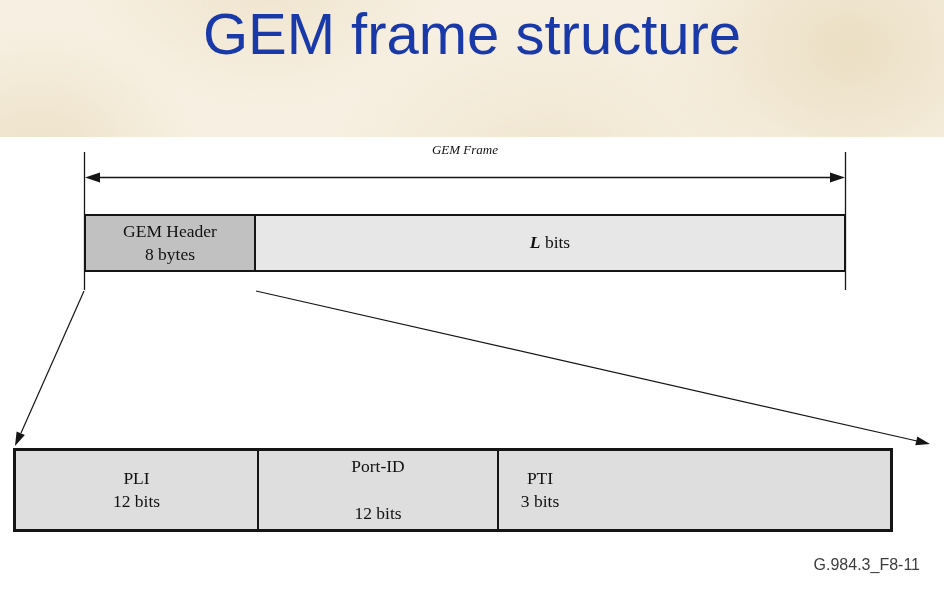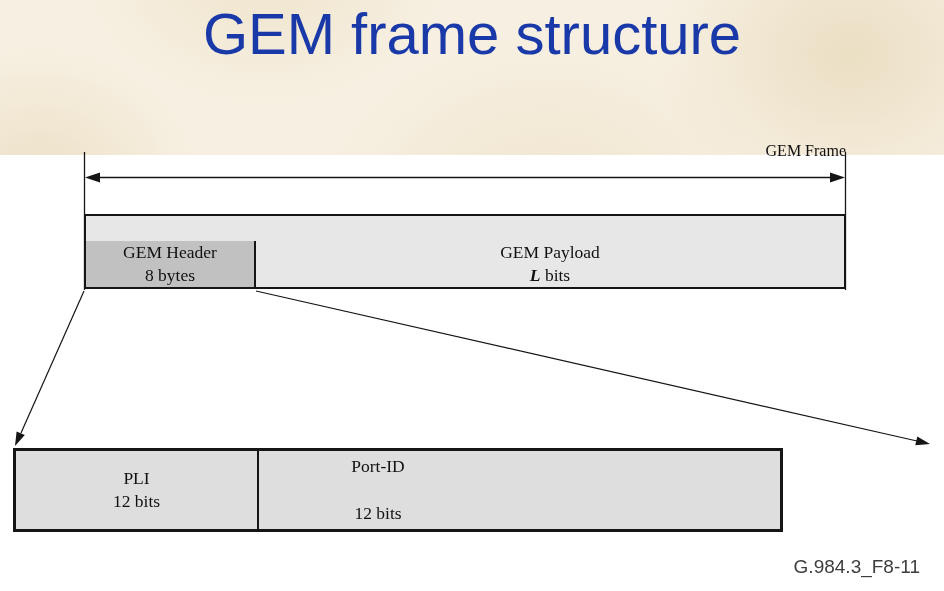--- a/index.html
+++ b/index.html
@@ -6,21 +6,21 @@
   .slide{
     position:relative;
     width:944px;height:591px;
     background:#ffffff;
     overflow:hidden;
     font-family:"Liberation Serif", serif;
     color:#111;
   }
   
   .band{
-    position:absolute;left:0;top:0;width:944px;height:155px;
+    position:absolute;left:0;top:0;width:944px;height:137px;
     background-color:#f7f0e2;
     background-image:
       radial-gradient(ellipse 230px 190px at 4% 115%,  rgba(226,209,172,0.50), rgba(226,209,172,0) 70%),
       radial-gradient(ellipse 270px 210px at 28% -25%, rgba(226,209,172,0.42), rgba(226,209,172,0) 70%),
       radial-gradient(ellipse 320px 250px at 58% 135%, rgba(226,209,172,0.38), rgba(226,209,172,0) 72%),
       radial-gradient(ellipse 280px 230px at 90% 35%,  rgba(223,205,165,0.50), rgba(223,205,165,0) 70%);
     display:flex;align-items:flex-start;justify-content:center;
   }
   .title{
     margin:0;
@@ -30,49 +30,49 @@
     font-size:58px;
     line-height:1.05;
     color:#1a39a8;
     letter-spacing:0px;
     white-space:nowrap;
   }
   
   .overlay{position:absolute;left:0;top:0;width:944px;height:591px;pointer-events:none;}
   .frame-label{
     position:absolute;left:84px;top:142px;width:762px;
-    text-align:right;font-size:16px;color:#101010;
+    text-align:center;font-size:13px;color:#101010;font-style:italic;
   }
   .top-box{
-    position:absolute;left:84px;top:214px;width:762px;height:75px;
+    position:absolute;left:84px;top:214px;width:762px;height:58px;
     border:2px solid #151515;background:#e7e7e7;
-    display:flex;box-sizing:border-box;align-items:flex-end;
+    display:flex;box-sizing:border-box;
   }
   .cell{
     display:flex;flex-direction:column;justify-content:center;align-items:center;
     font-size:17.5px;line-height:1.32;text-align:center;box-sizing:border-box;
   }
   .hdr-cell{width:170px;background:#c1c1c1;border-right:2px solid #151515;flex:none;}
   .pay-cell{flex:1;background:#e7e7e7;}
   .var-l{font-style:italic;font-weight:bold;}
   .bottom-box{
-    position:absolute;left:13px;top:448px;width:770px;height:84px;
+    position:absolute;left:13px;top:448px;width:880px;height:84px;
     border:3px solid #151515;background:#dedede;
     display:flex;box-sizing:border-box;
   }
   .f-cell{flex:none;background:#dedede;}
   .f-cell + .f-cell{border-left:2px solid #151515;}
   .f-pli{width:241px;}
   .f-portid{width:240px;gap:24px;}
   .f-pti{width:84px;}
   .f-hec{flex:1;}
   .caption{
     position:absolute;right:24px;top:556px;
     font-family:"Liberation Sans", sans-serif;
-    font-size:19px;color:#3d3d3d;
+    font-size:16px;color:#3d3d3d;
   }
 </style>
 </head>
 <body>
 
 <div class="slide">
 
   <div class="band">
     <h1 class="title">GEM frame structure</h1>
   </div>
@@ -93,31 +93,34 @@
   </svg>
 
   <div class="frame-label">GEM Frame</div>
 
   <div class="top-box">
     <div class="cell hdr-cell">
       <span>GEM Header</span>
       <span>8 bytes</span>
     </div>
     <div class="cell pay-cell">
-      <span>GEM Payload</span>
       <span><span class="var-l">L</span><span> bits</span></span>
     </div>
   </div>
 
   <div class="bottom-box">
     <div class="cell f-cell f-pli">
       <span>PLI</span>
       <span>12 bits</span>
     </div>
     <div class="cell f-cell f-portid">
       <span>Port-ID</span>
       <span>12 bits</span>
     </div>
+    <div class="cell f-cell f-pti">
+      <span>PTI</span>
+      <span>3 bits</span>
+    </div>
   </div>
 
   <div class="caption">G.984.3_F8-11</div>
 
 </div>
 
 </body></html>

